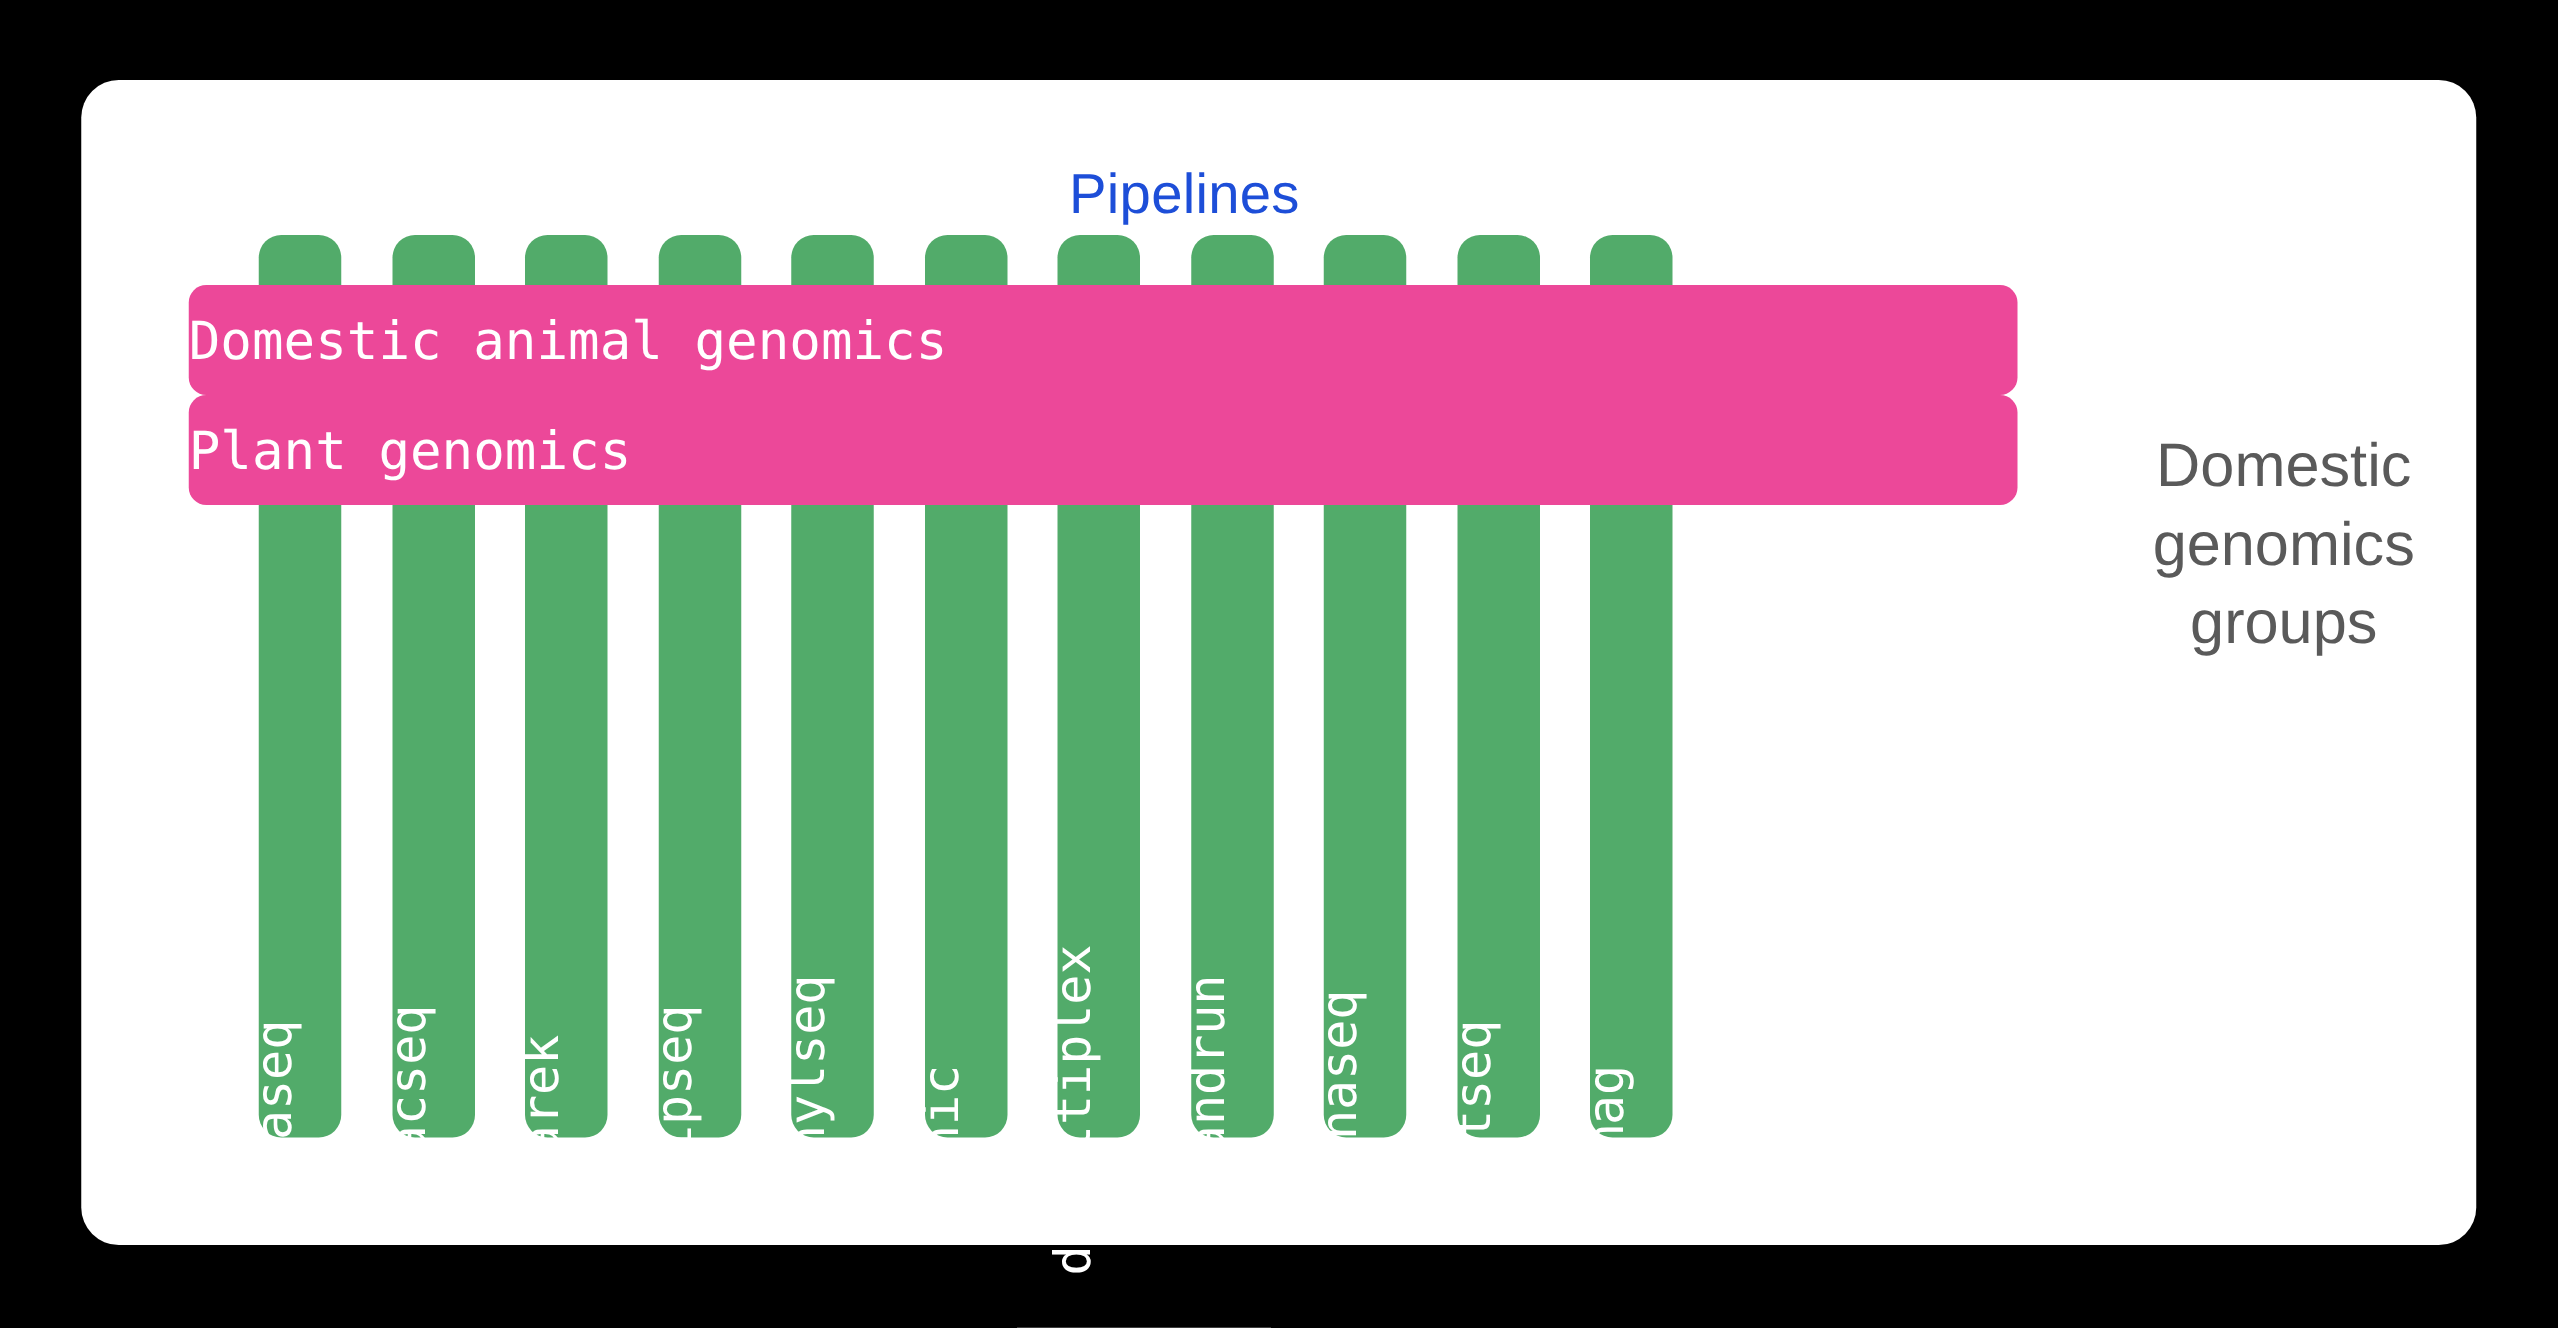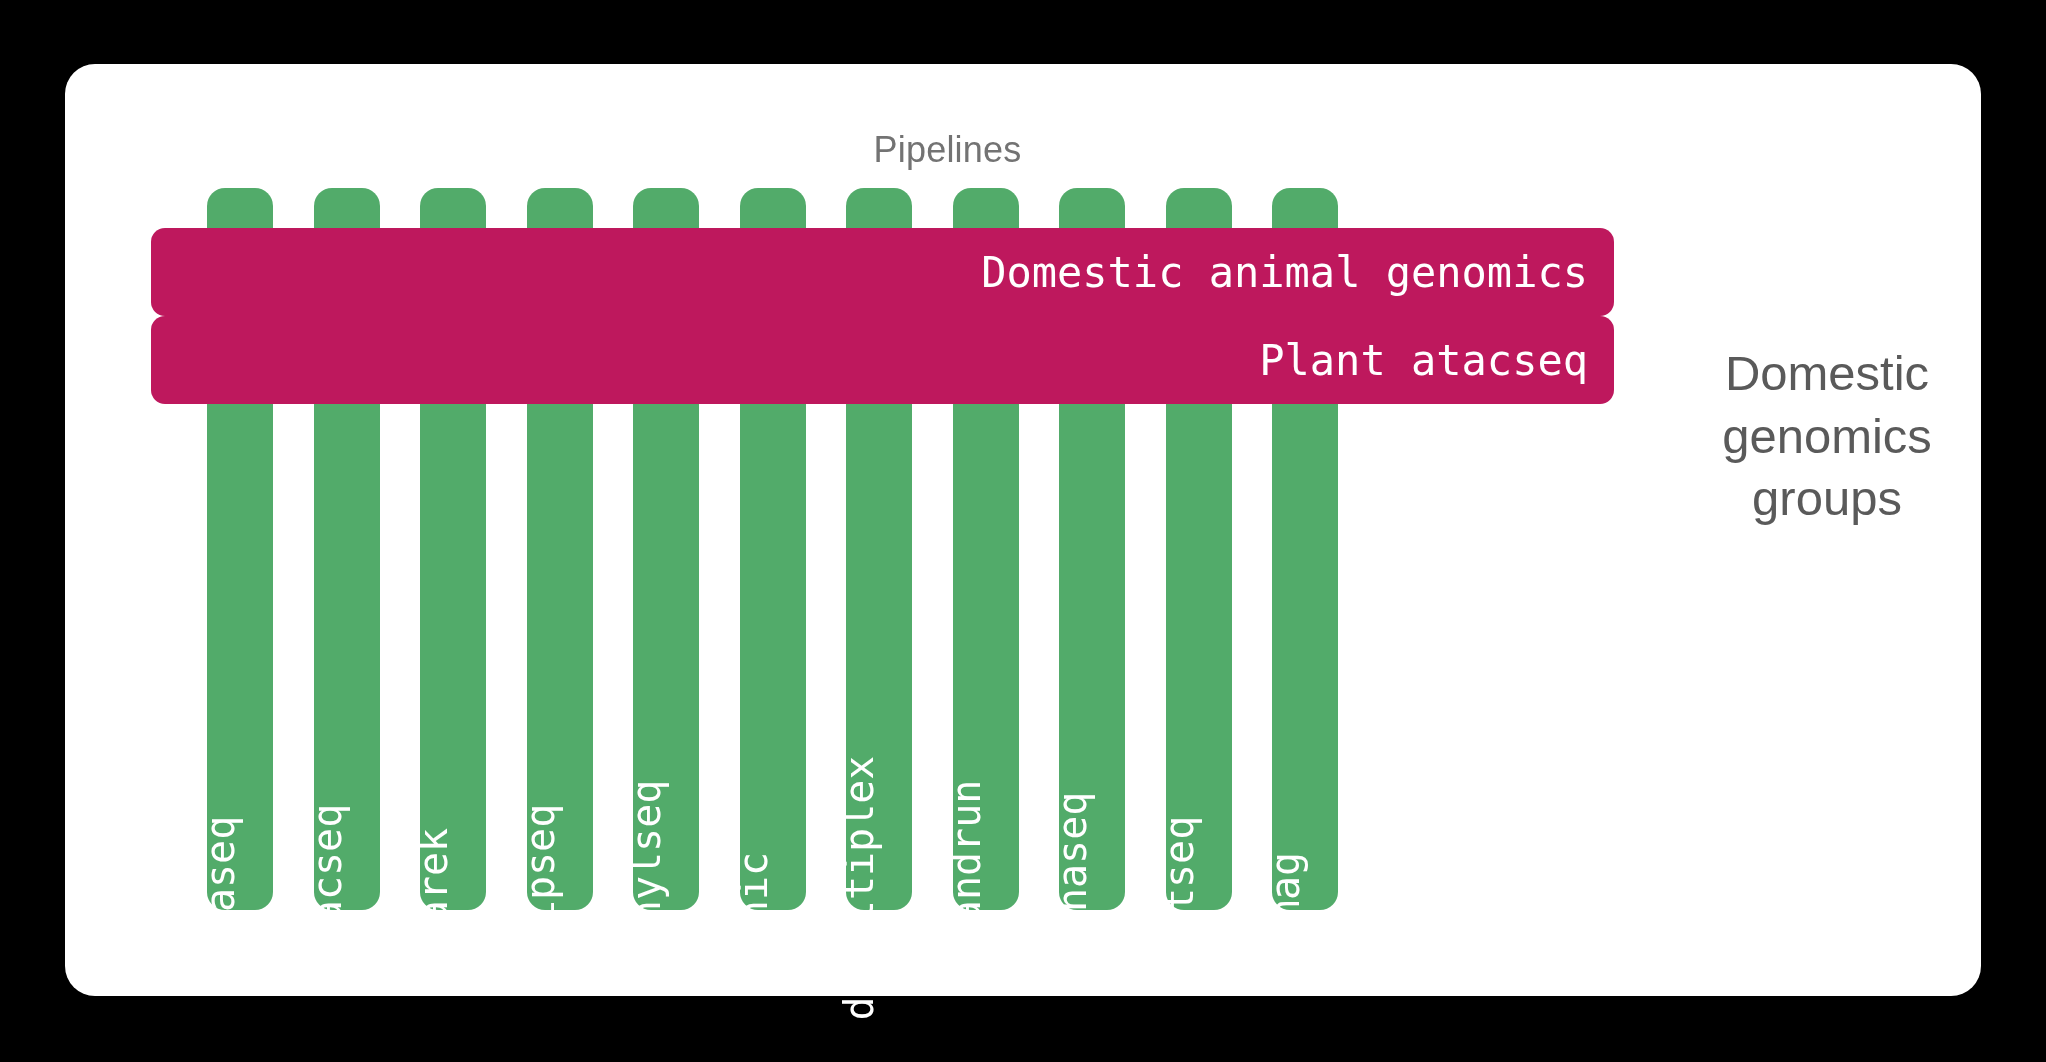--- a/index.html
+++ b/index.html
@@ -23,23 +23,23 @@
     border-radius: 30px;
   }
 
   
   #title {
     position: absolute;
     left: 151px;
     top: 65px;
     width: 1463px;
     text-align: center;
-    font-size: 36px;
+    font-size: 45px;
     font-weight: 400;
-    color: #737373;
+    color: #1d4ed8;
     font-family: "Liberation Sans", sans-serif;
     letter-spacing: 0.2px;
     white-space: nowrap;
   }
 
   #sig-title {
     position: absolute;
     left: 1638px;
     top: 278px;
     width: 248px;
@@ -81,25 +81,24 @@
     letter-spacing: 0px;
     transform-box: border-box;
   }
 
   
   .sig-bar {
     position: absolute;
     left: 86px;
     width: 1463px;
     height: 88px;
-    background: #be185d;
+    background: #ec4899;
     border-radius: 14px;
     display: flex;
     align-items: center;
-    justify-content: flex-end;
   }
 
   .sig-bar-label {
     color: #ffffff;
     font-family: "DejaVu Sans Mono", "Liberation Mono", monospace;
     font-size: 42px;
     letter-spacing: 0px;
     padding-right: 26px;
     white-space: nowrap;
   }
@@ -187,21 +186,21 @@
       <div style="position: absolute; background: rgb(255, 255, 255); left: 994px; top: 340px; width: 8px; height: 0px;"></div>
       <div style="position: absolute; background: rgb(255, 255, 255); left: 1052px; top: 340px; width: 8px; height: 0px;"></div>
       <div style="position: absolute; background: rgb(255, 255, 255); left: 1100.5px; top: 340px; width: 8px; height: 0px;"></div>
       <div style="position: absolute; background: rgb(255, 255, 255); left: 1158.5px; top: 340px; width: 8px; height: 0px;"></div>
       <div style="position: absolute; background: rgb(255, 255, 255); left: 1207px; top: 340px; width: 8px; height: 0px;"></div>
       <div style="position: absolute; background: rgb(255, 255, 255); left: 1265px; top: 340px; width: 8px; height: 0px;"></div>
       <div class="sig-bar" style="top: 164px;">
         <span class="sig-bar-label">Domestic animal genomics</span>
       </div>
       <div class="sig-bar" style="top: 252px;">
-        <span class="sig-bar-label">Plant atacseq</span>
+        <span class="sig-bar-label">Plant genomics</span>
       </div>
     </div>
 
   <div id="sig-title">
     <span>Domestic</span><br>
     <span>genomics</span><br>
     <span>groups</span>
   </div>
 
 </div>

